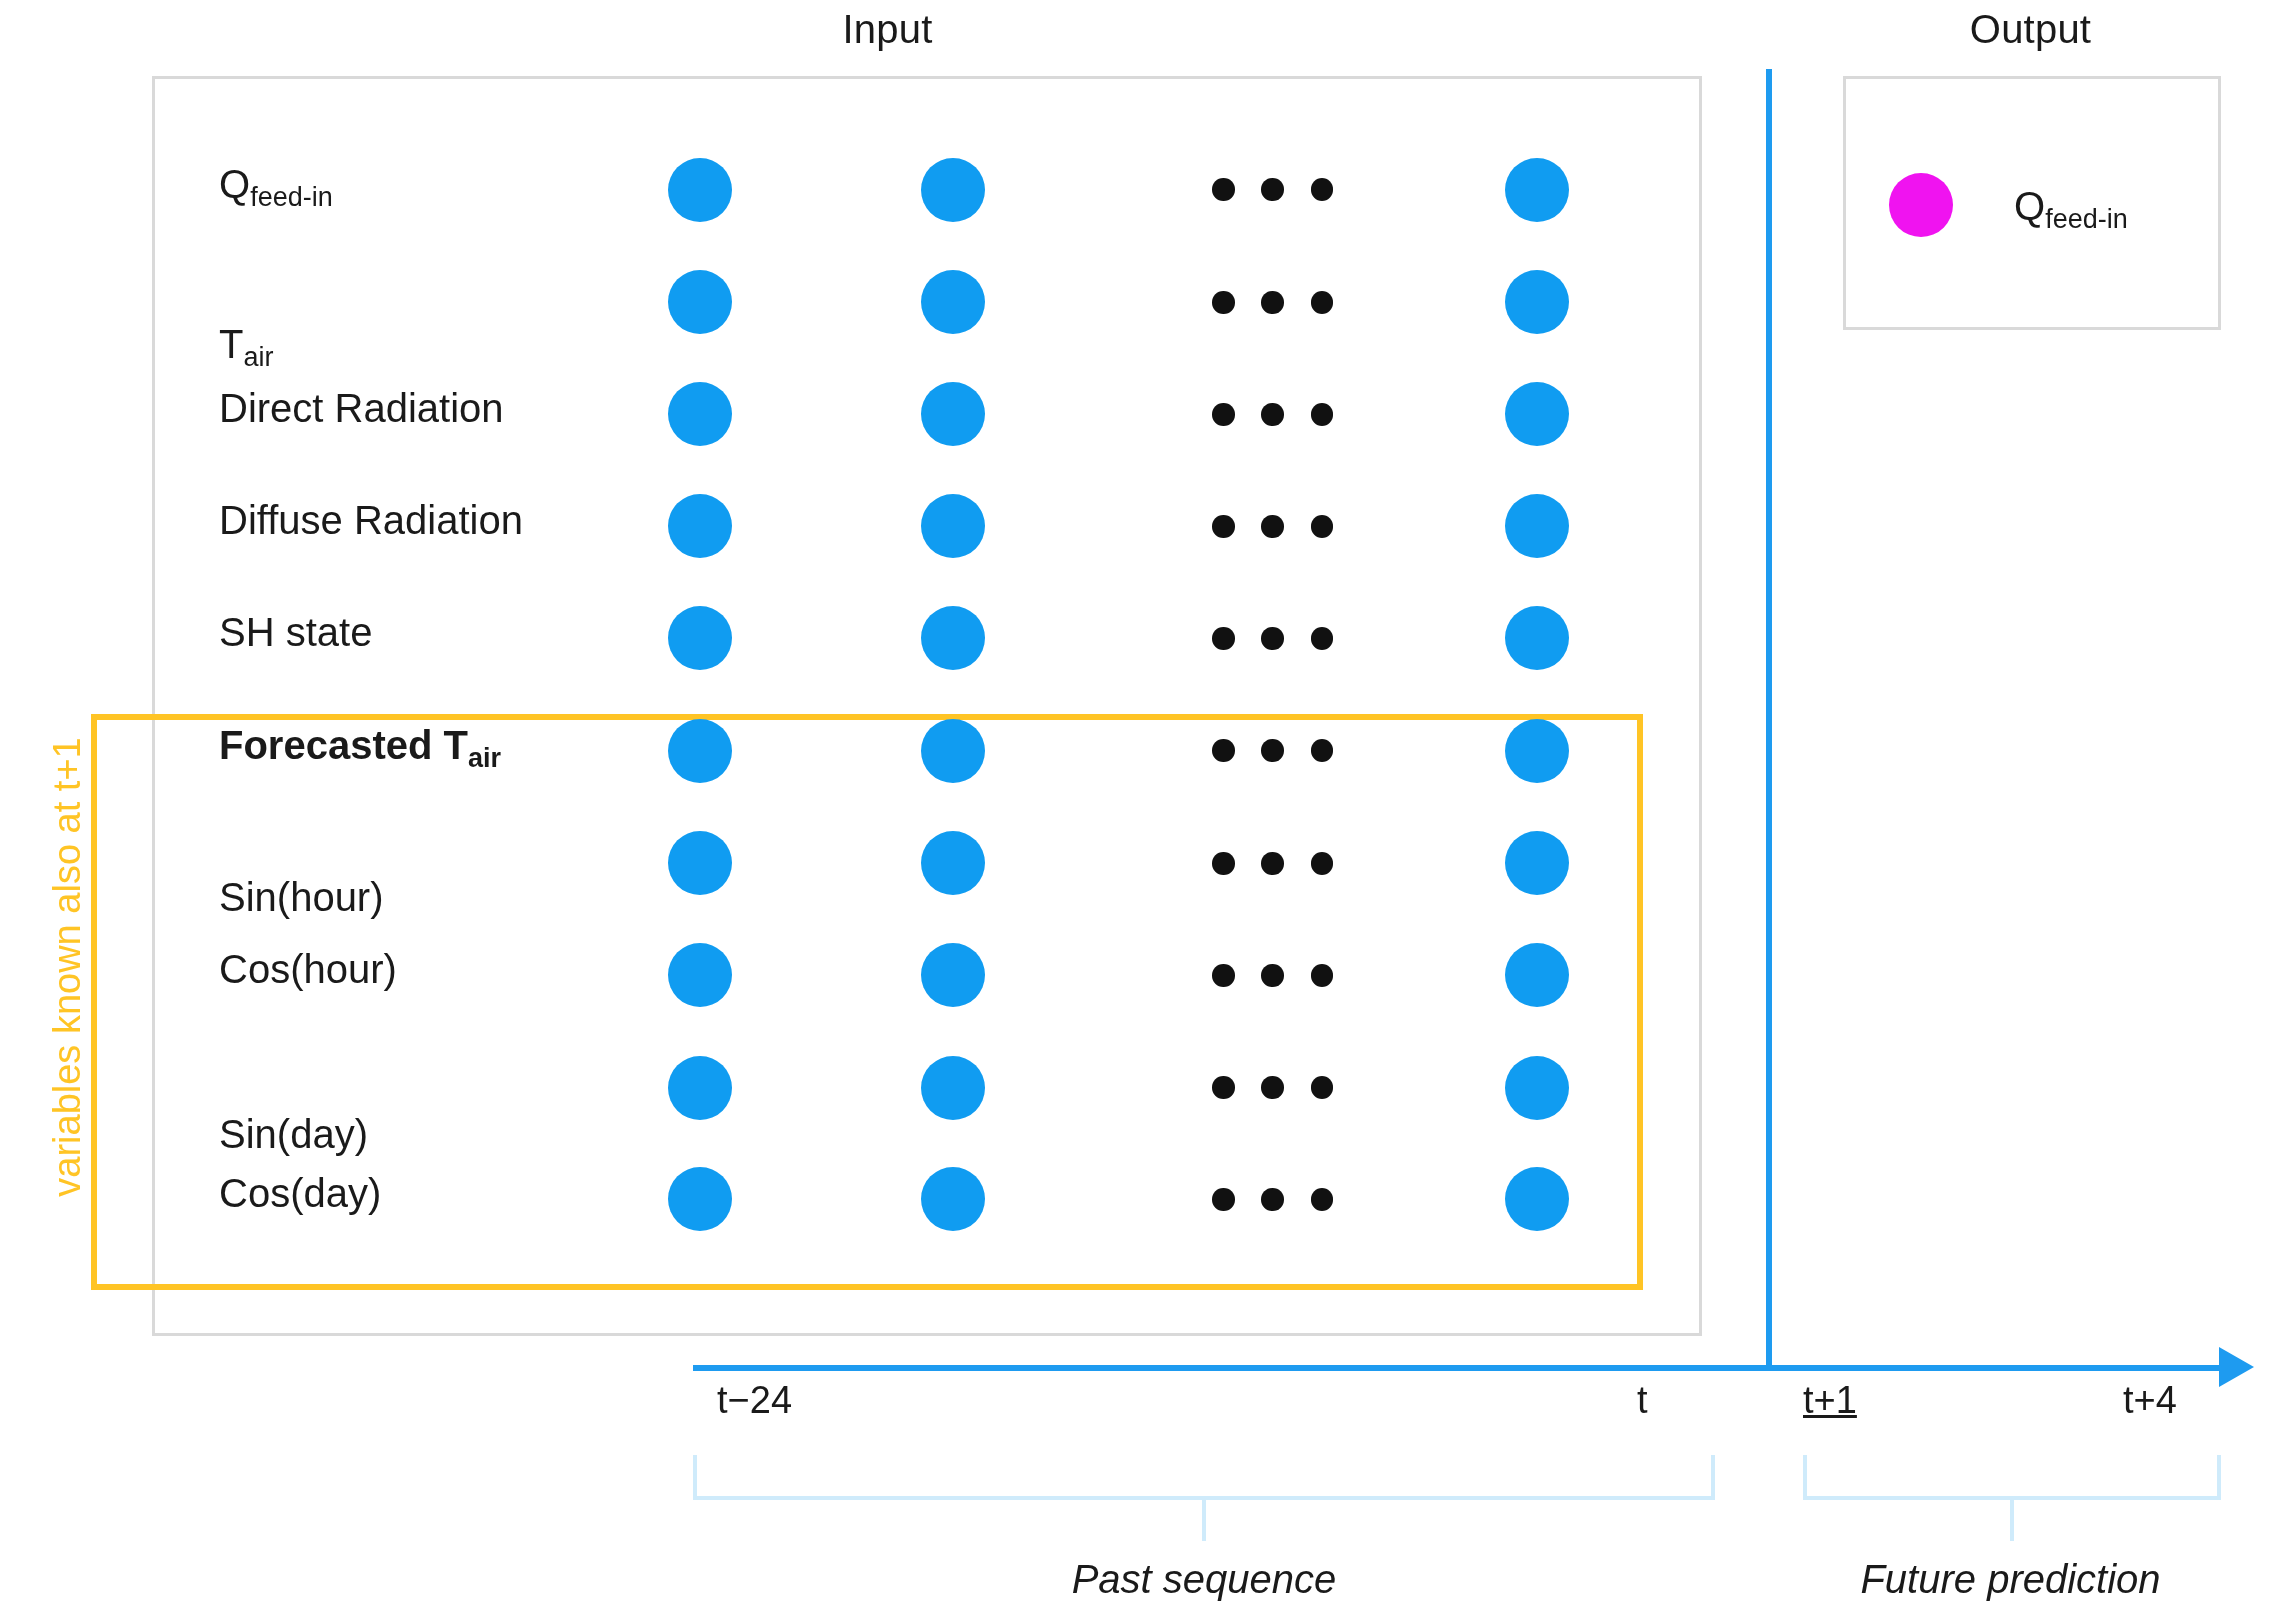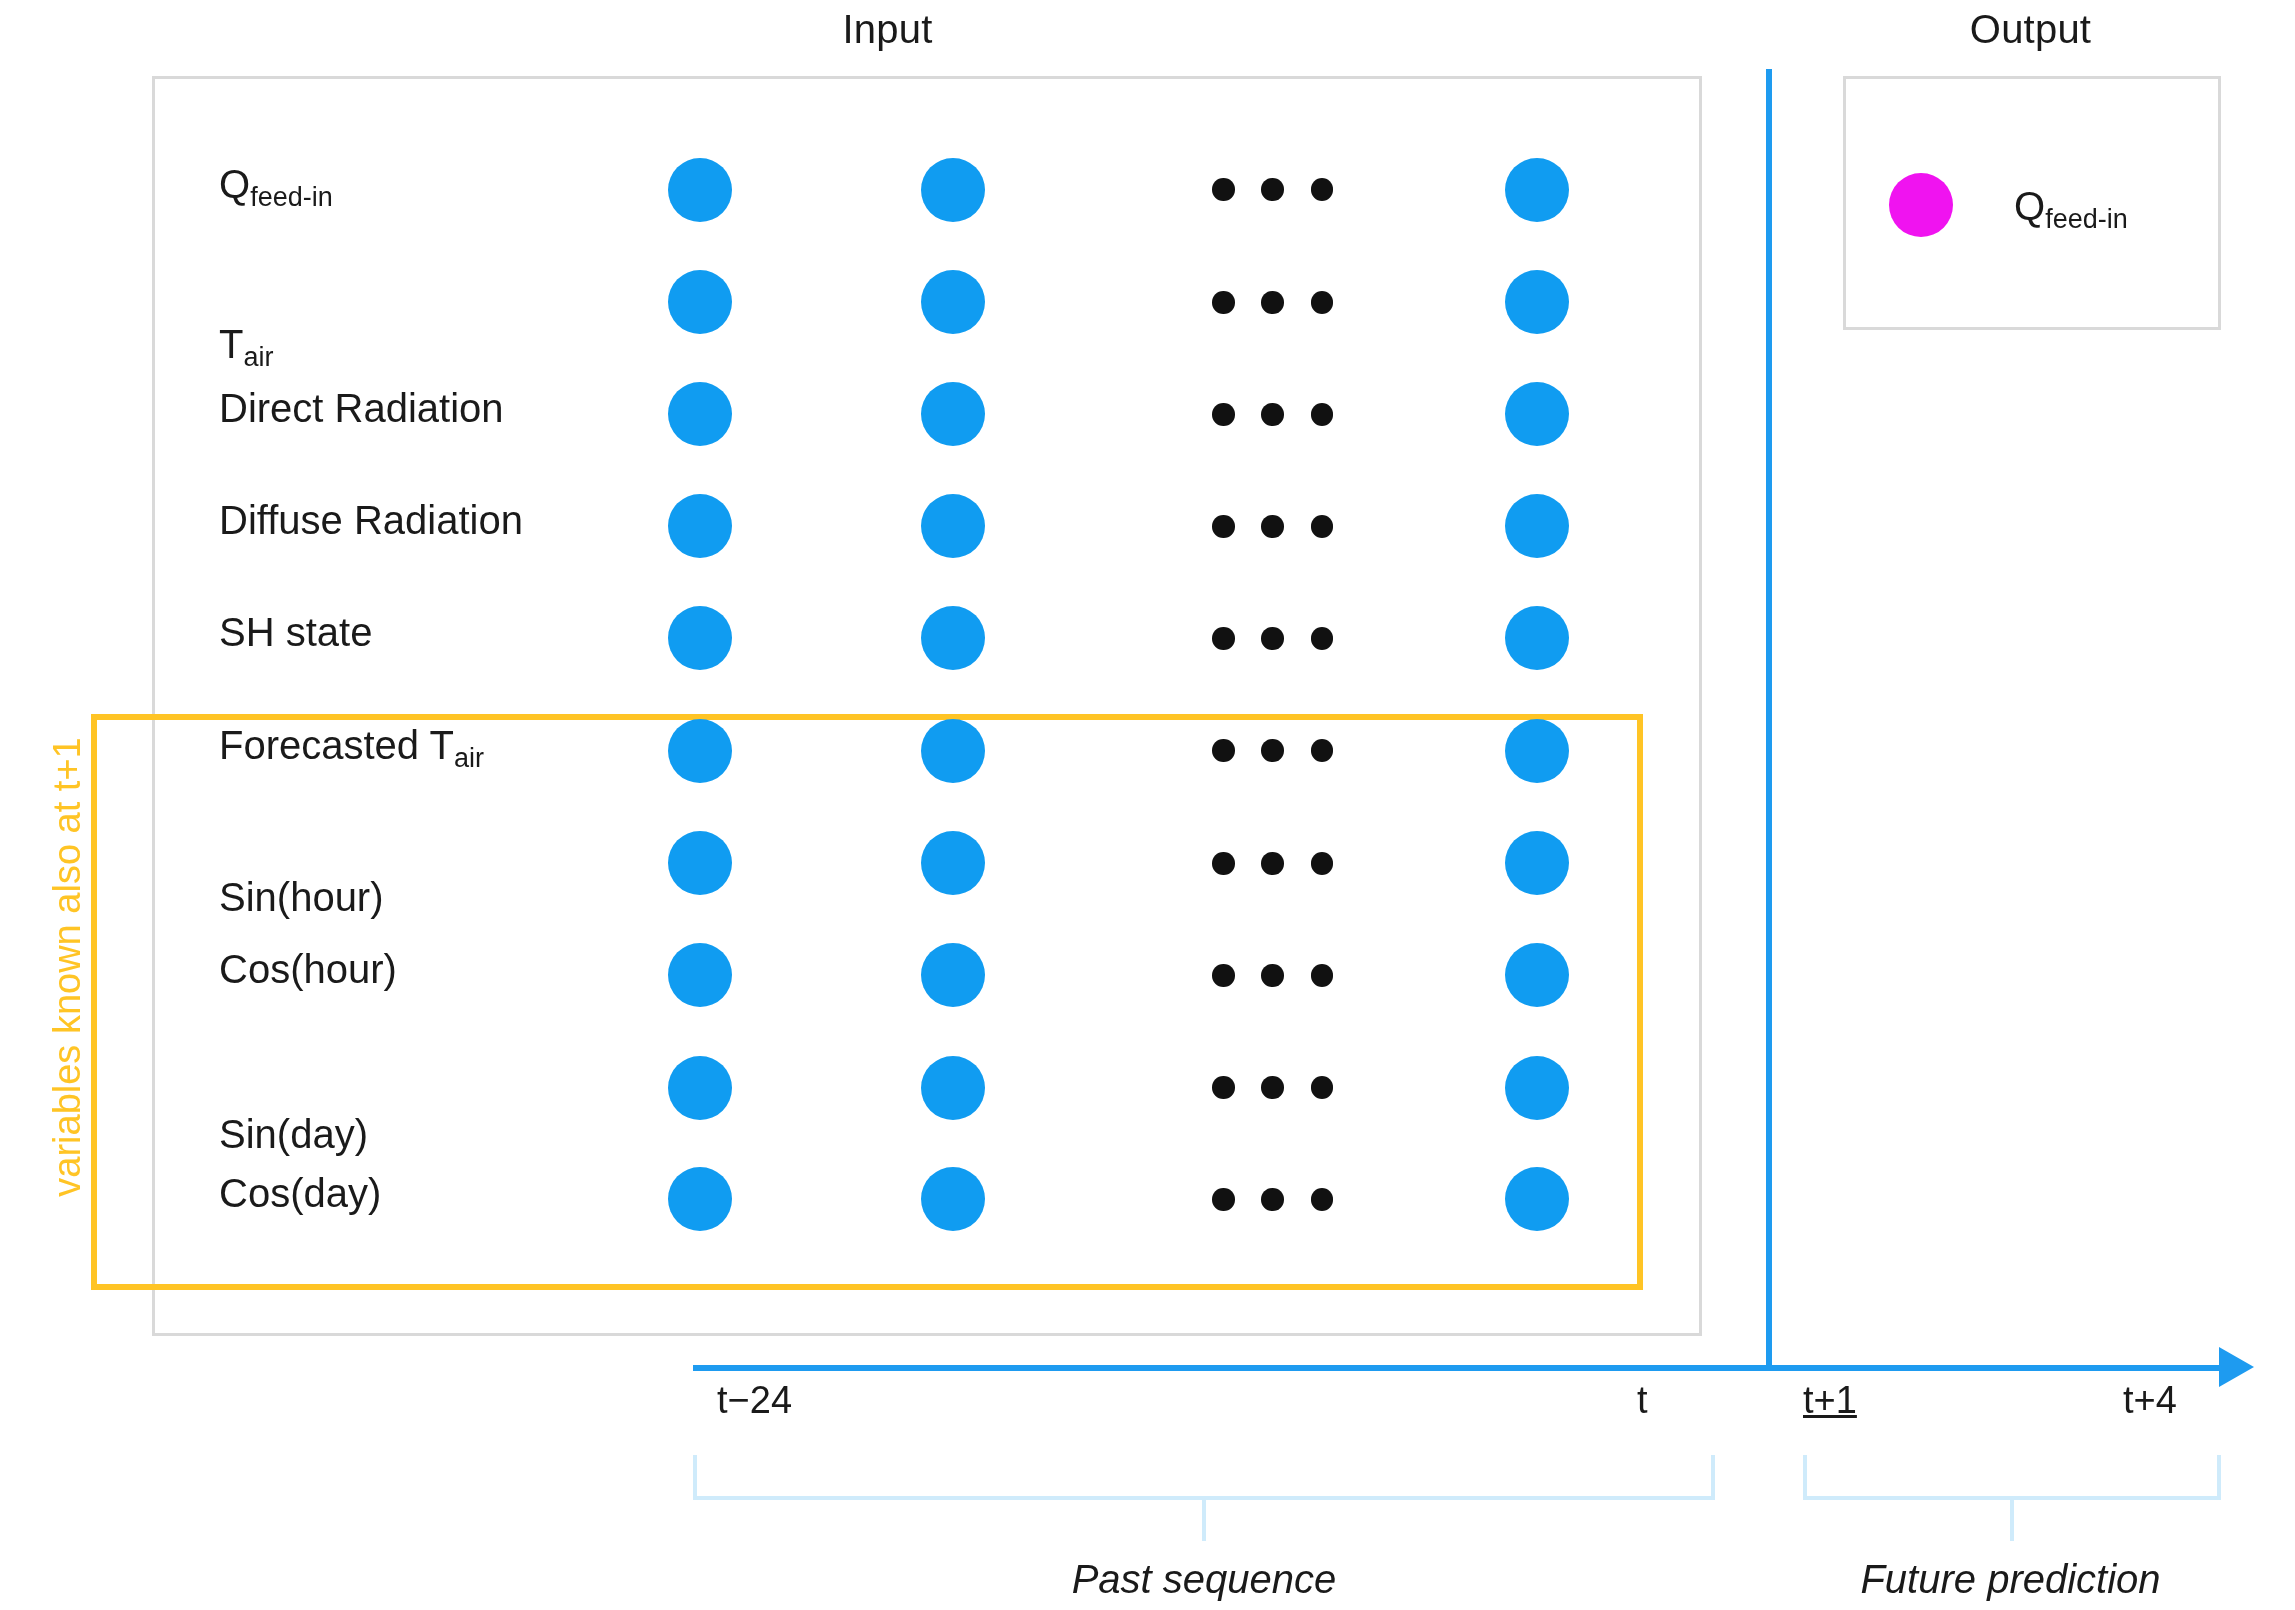--- a/index.html
+++ b/index.html
@@ -243,21 +243,21 @@
       </div>
       <div class="row-label" style="top: 612px;"><span>SH state</span></div>
       <div class="node" style="left: 668px; top: 606px; background: rgb(16, 156, 241);"></div>
       <div class="node" style="left: 921px; top: 606px; background: rgb(16, 156, 241);"></div>
       <div class="node" style="left: 1505px; top: 606px; background: rgb(16, 156, 241);"></div>
       <div class="dots" style="left: 1212px; top: 627px;">
         <i style="background: rgb(17, 17, 17);"></i>
         <i style="background: rgb(17, 17, 17);"></i>
         <i style="background: rgb(17, 17, 17);"></i>
       </div>
-      <div class="row-label" style="top: 725px;"><span>Forecasted T</span><span class="sub">air</span></div>
+      <div class="row-label" style="top: 725px; font-weight: bold;"><span>Forecasted T</span><span class="sub">air</span></div>
       <div class="node" style="left: 668px; top: 719px; background: rgb(16, 156, 241);"></div>
       <div class="node" style="left: 921px; top: 719px; background: rgb(16, 156, 241);"></div>
       <div class="node" style="left: 1505px; top: 719px; background: rgb(16, 156, 241);"></div>
       <div class="dots" style="left: 1212px; top: 739px;">
         <i style="background: rgb(17, 17, 17);"></i>
         <i style="background: rgb(17, 17, 17);"></i>
         <i style="background: rgb(17, 17, 17);"></i>
       </div>
       <div class="row-label" style="top: 837px; margin-top: 40px;"><span>Sin(hour)</span></div>
       <div class="node" style="left: 668px; top: 831px; background: rgb(16, 156, 241);"></div>

